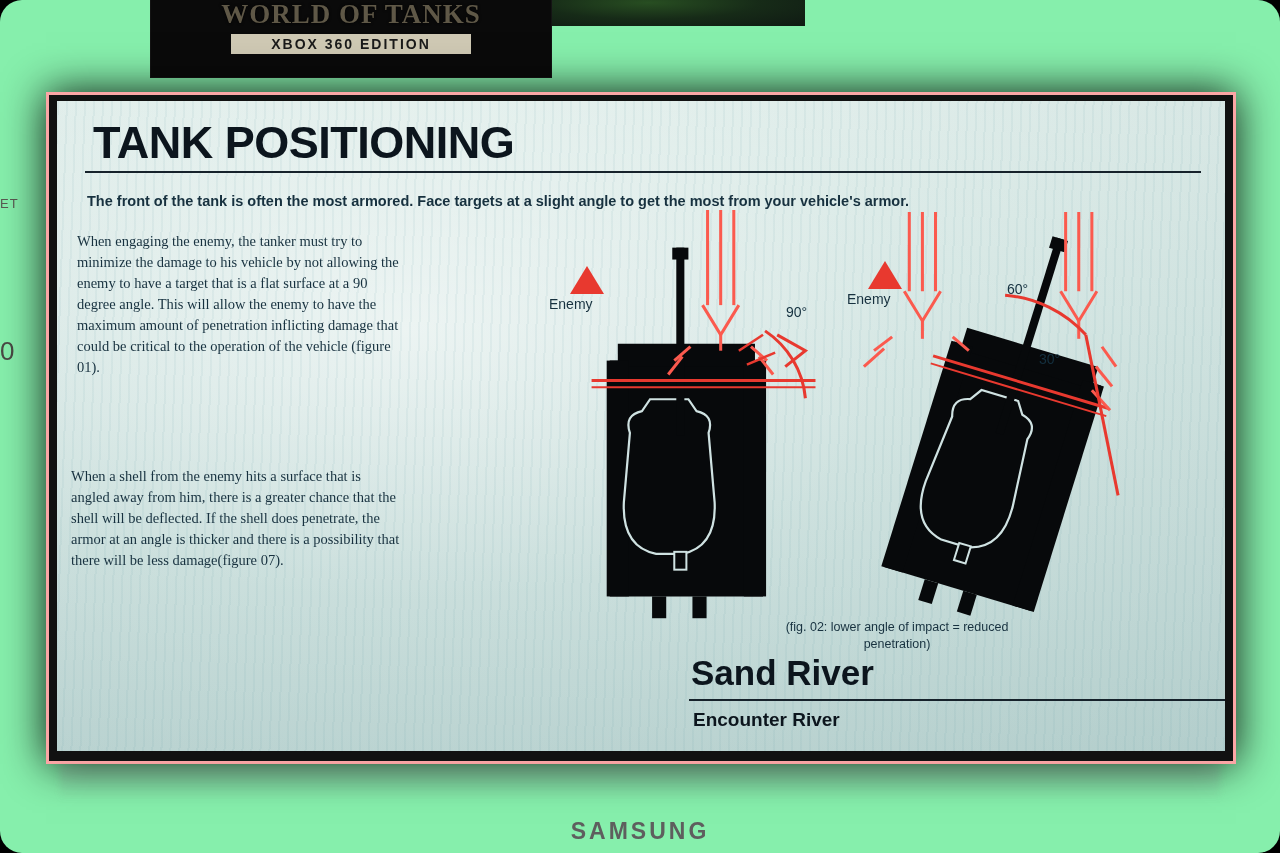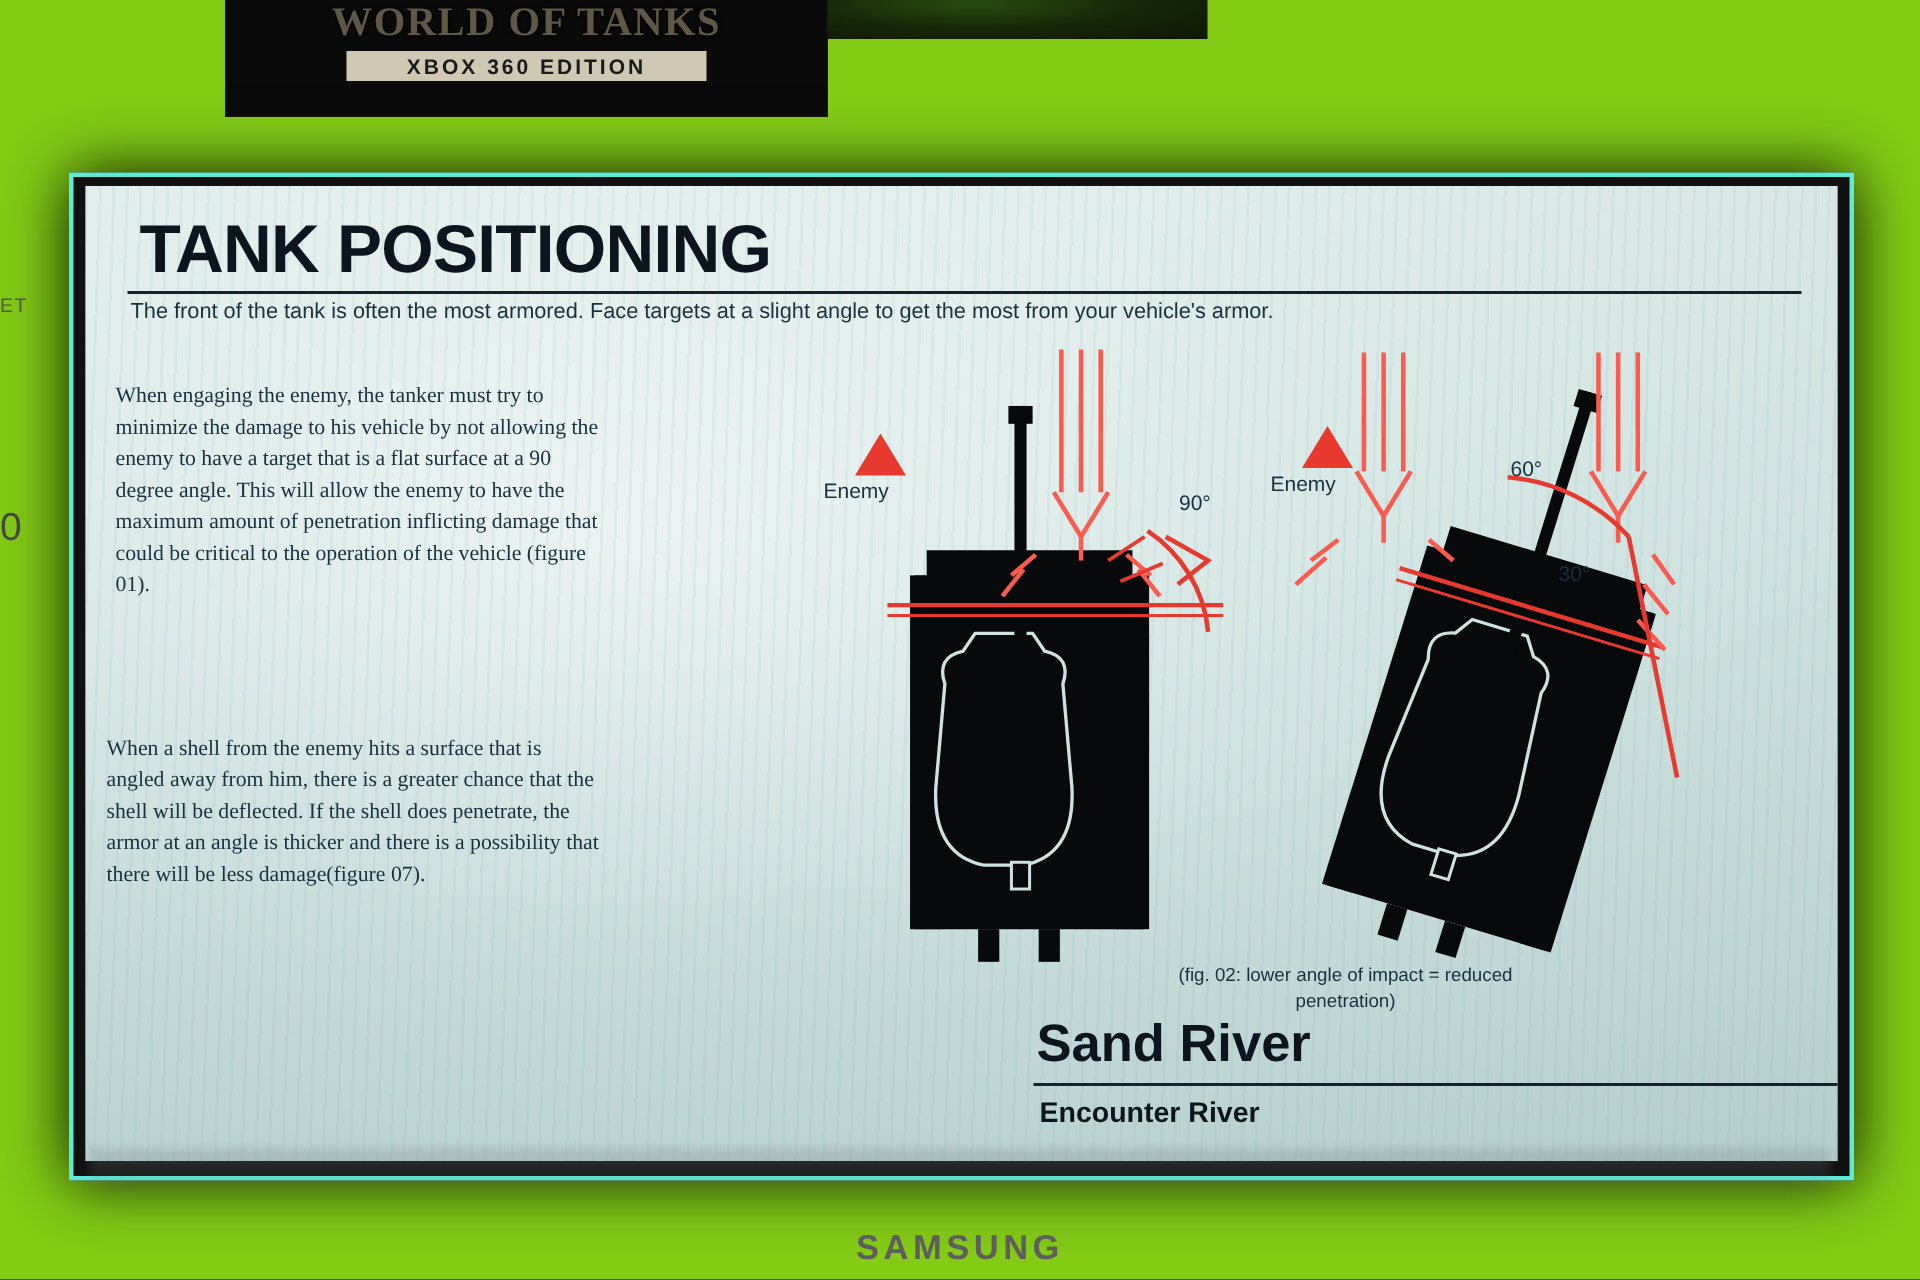--- a/index.html
+++ b/index.html
@@ -12,22 +12,23 @@
     height: 853px;
     overflow: hidden;
     font-family: "Liberation Sans", sans-serif;
   }
 
   
   #scene {
     position: relative;
     width: 1280px;
     height: 853px;
-    background: #84cc16;
+    background: #86efac;
     overflow: hidden;
+    border-radius: 22px;
   }
 
   
   #poster {
     position: absolute;
     left: 150px;
     top: -4px;
     width: 400px;
     height: 80px;
     background: #0a0a0a;
@@ -84,24 +85,23 @@
   }
 
   
   #tv {
     position: absolute;
     left: 46px;
     top: 92px;
     width: 1190px;
     height: 672px;
     background: #111;
-    border: 3px solid #5eead4;
+    border: 3px solid #fca5a5;
     box-sizing: border-box;
     box-shadow: 0 0 40px rgba(0,0,0,.9);
-    margin-top: 23px;
   }
   #screen {
     position: absolute;
     left: 8px;
     top: 6px;
     right: 8px;
     bottom: 10px;
     overflow: hidden;
     background: #cfe0dd;
   }
@@ -169,24 +169,25 @@
     position: absolute;
     left: 28px;
     top: 70px;
     width: 1116px;
     height: 2px;
     background: #16222b;
   }
   .subtitle {
     position: absolute;
     left: 30px;
-    top: 76px;
+    top: 92px;
     font-size: 14.5px;
     color: #17313f;
     font-family: "Liberation Sans", sans-serif;
+    font-weight: bold;
   }
 
   .para {
     position: absolute;
     font-size: 14.5px;
     line-height: 21px;
     color: #17313f;
     width: 330px;
     font-family: Liberation Serif, serif;
   }

